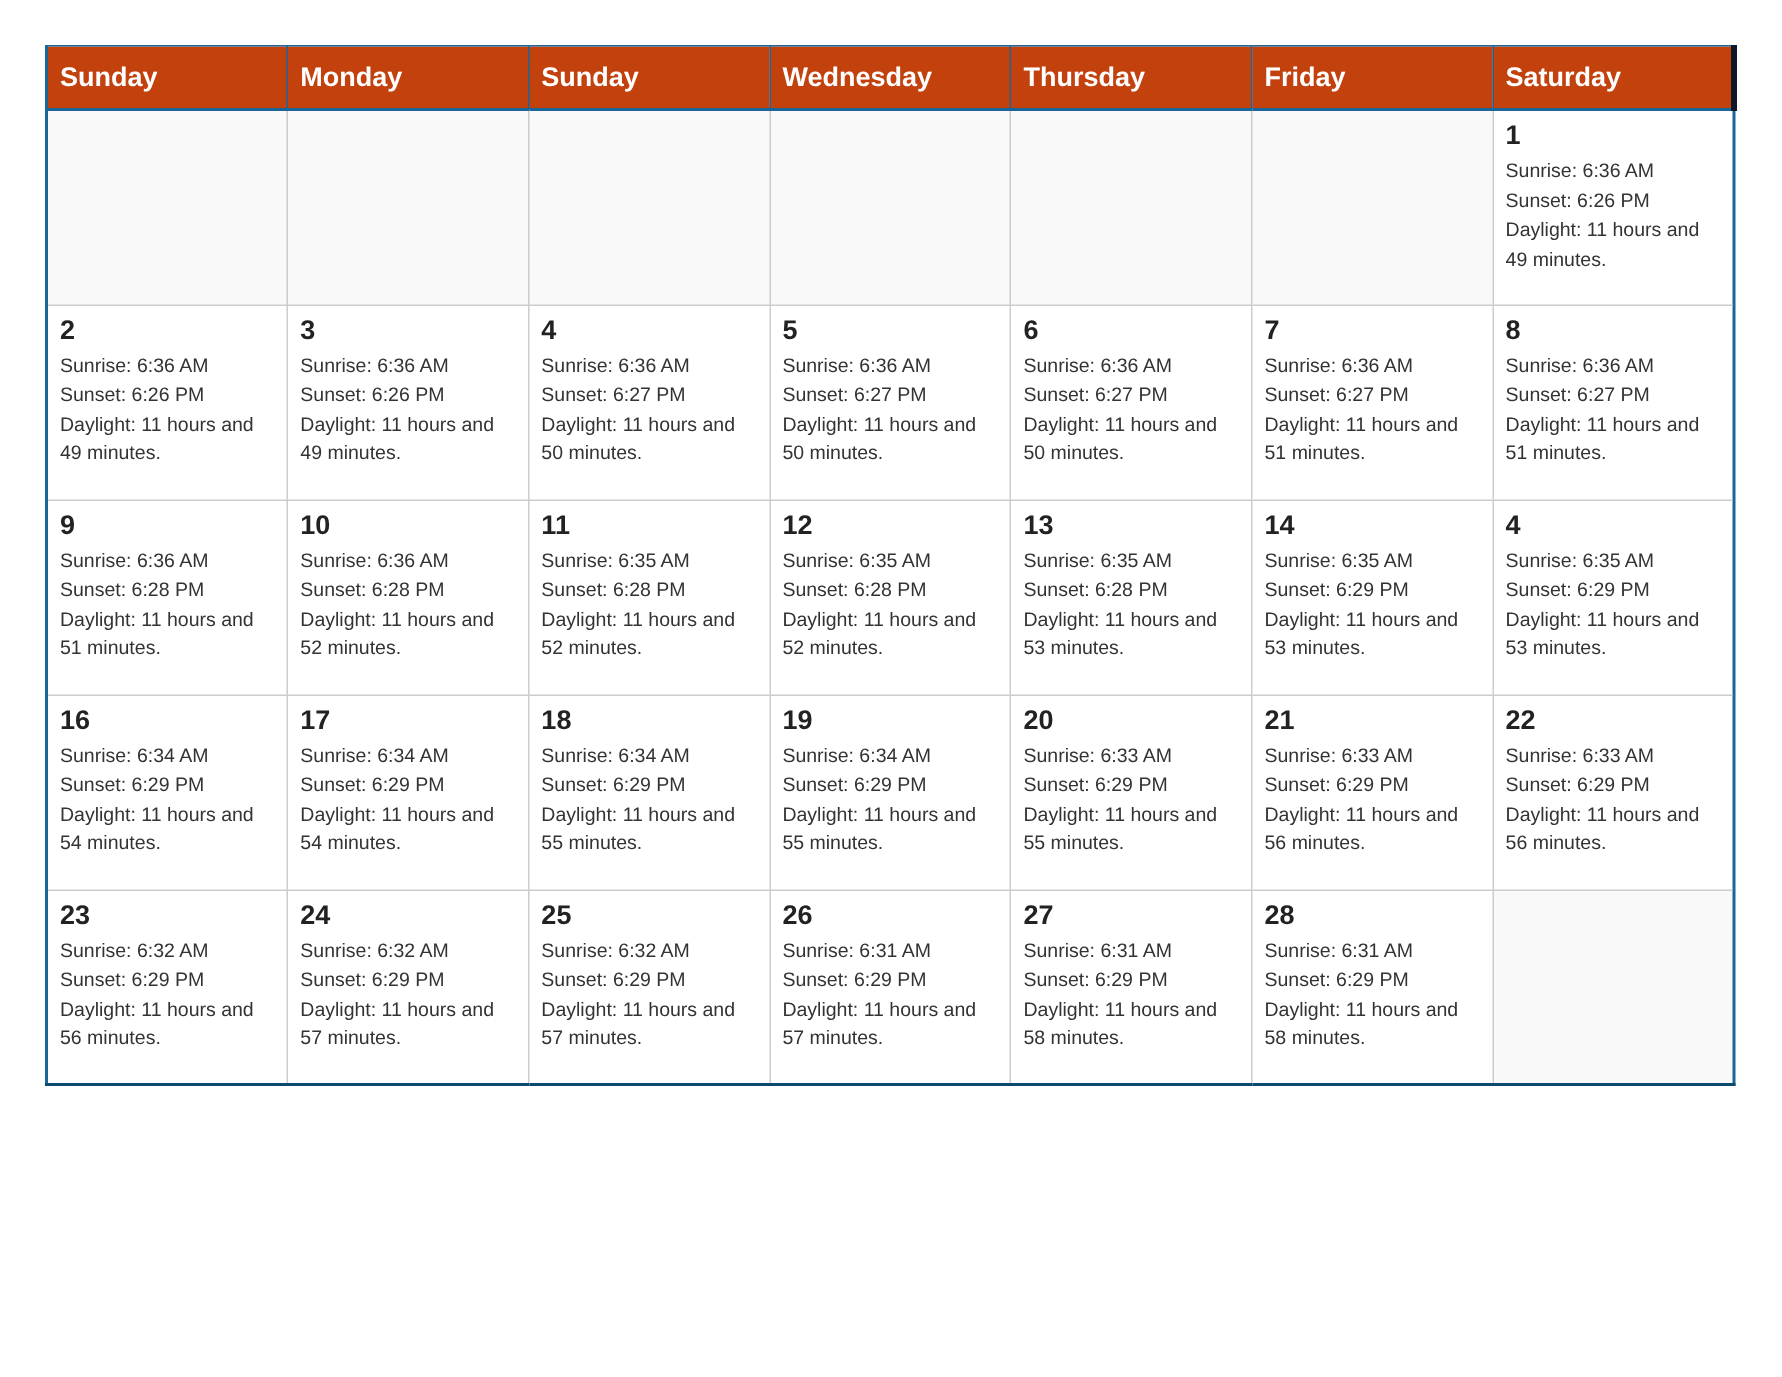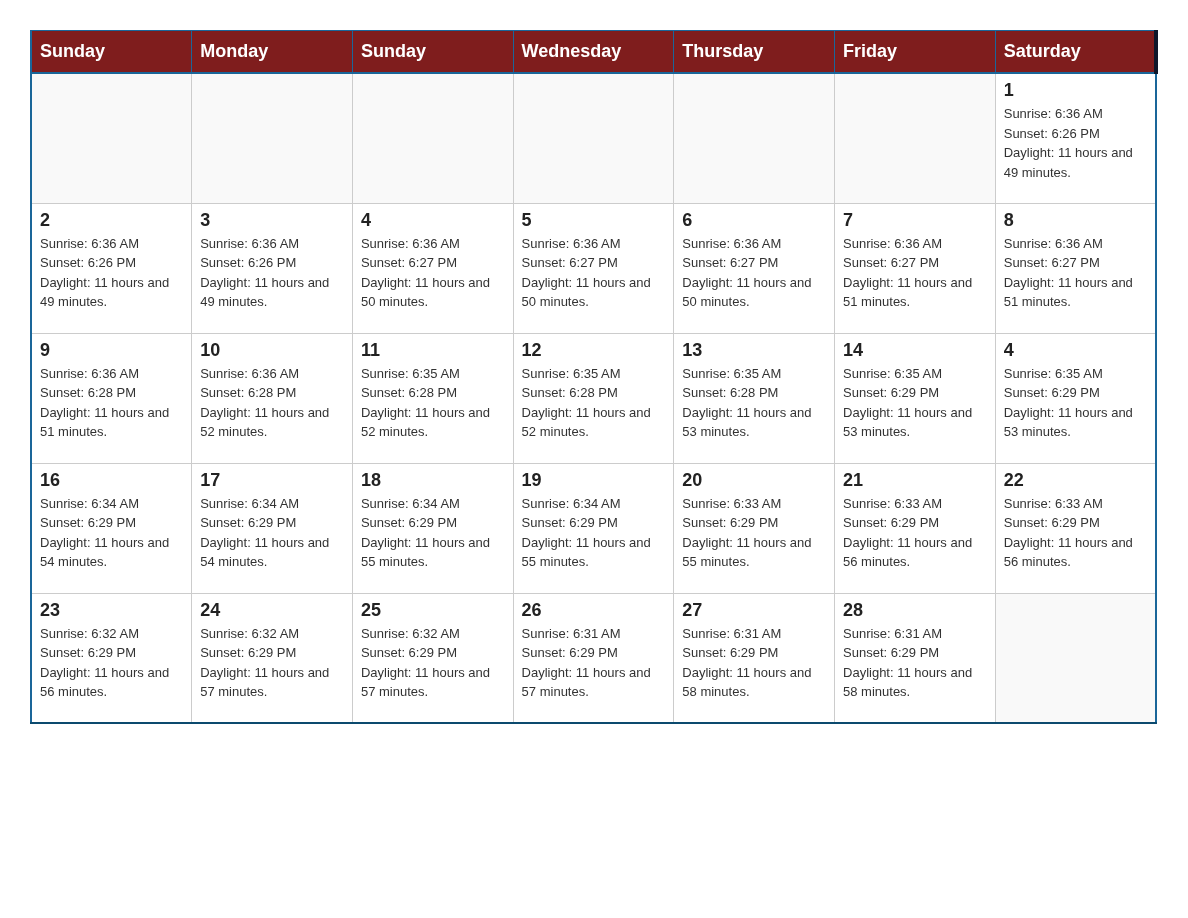--- a/index.html
+++ b/index.html
@@ -40,21 +40,21 @@
       font-size: 24px;
       color: #333;
       margin-top: 4px;
     }
     table {
       width: 100%;
       border-collapse: collapse;
       margin-top: 10px;
     }
     thead tr th {
-      background-color: #7f1d1d;
+      background-color: #c2410c;
       color: #fff;
       font-size: 18px;
       font-weight: bold;
       padding: 10px 8px;
       text-align: left;
       border: 1px solid #1a6699;
     }
     tbody tr td {
       vertical-align: top;
       border: 1px solid #ccc;

